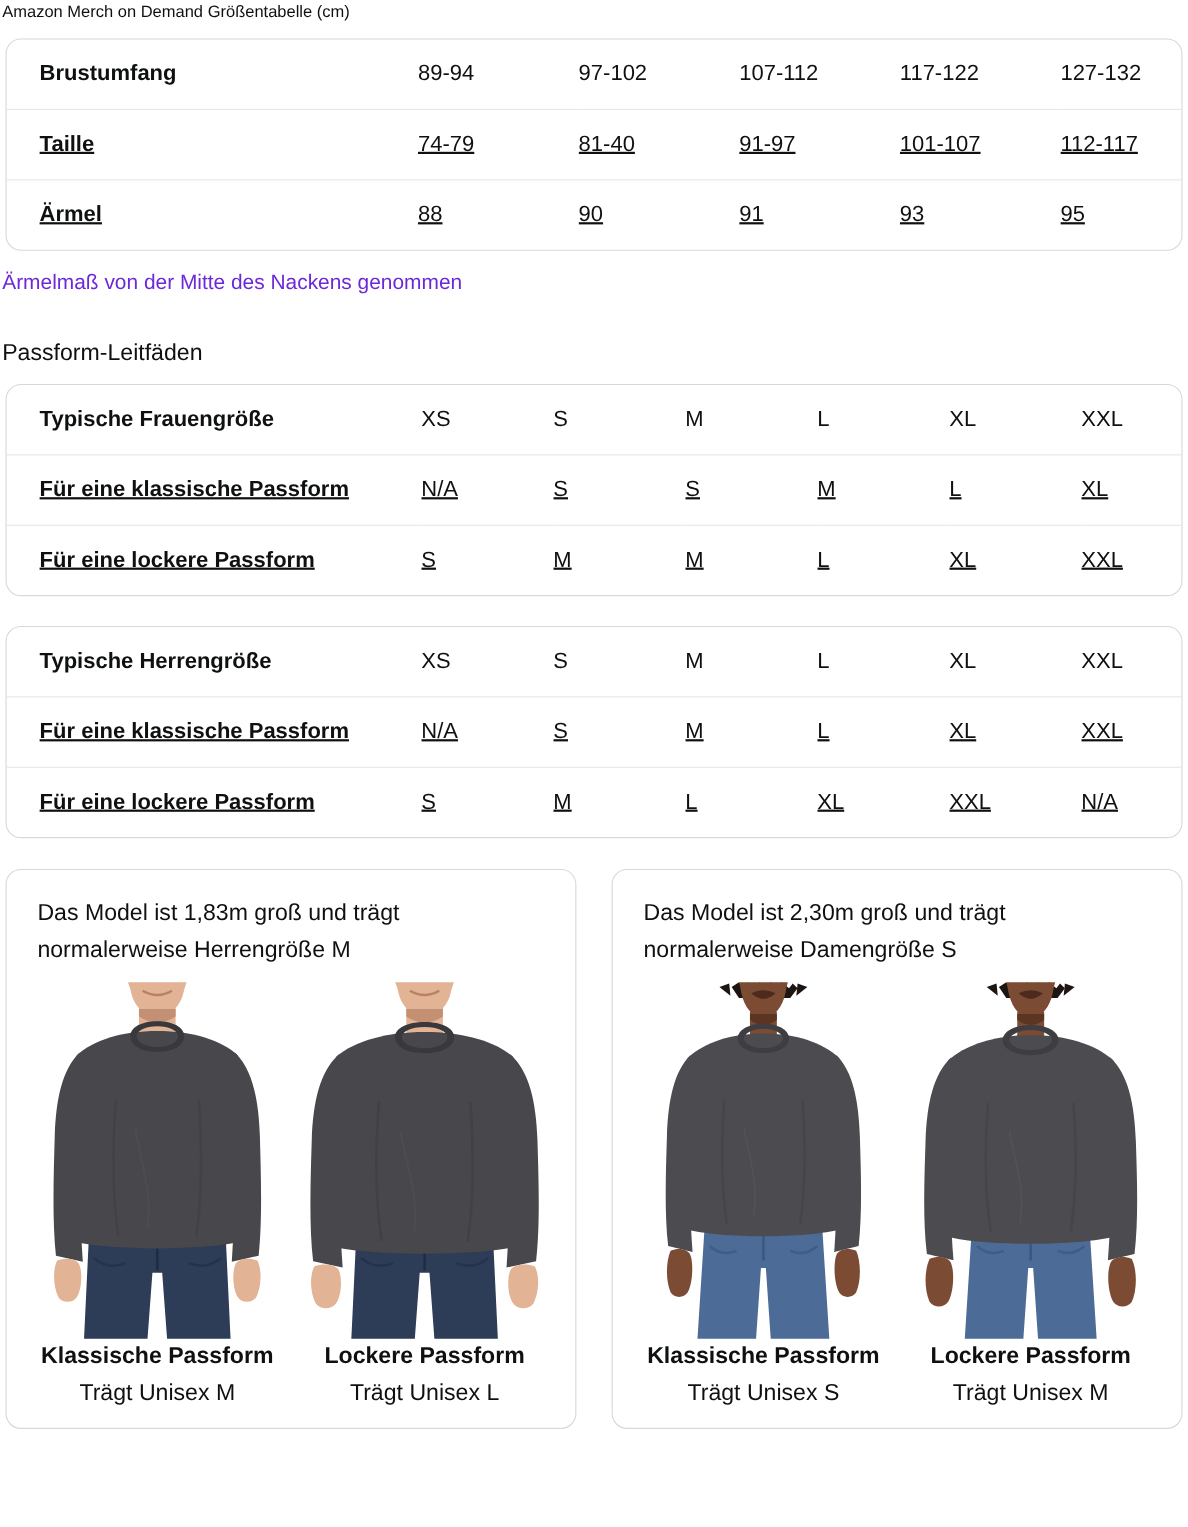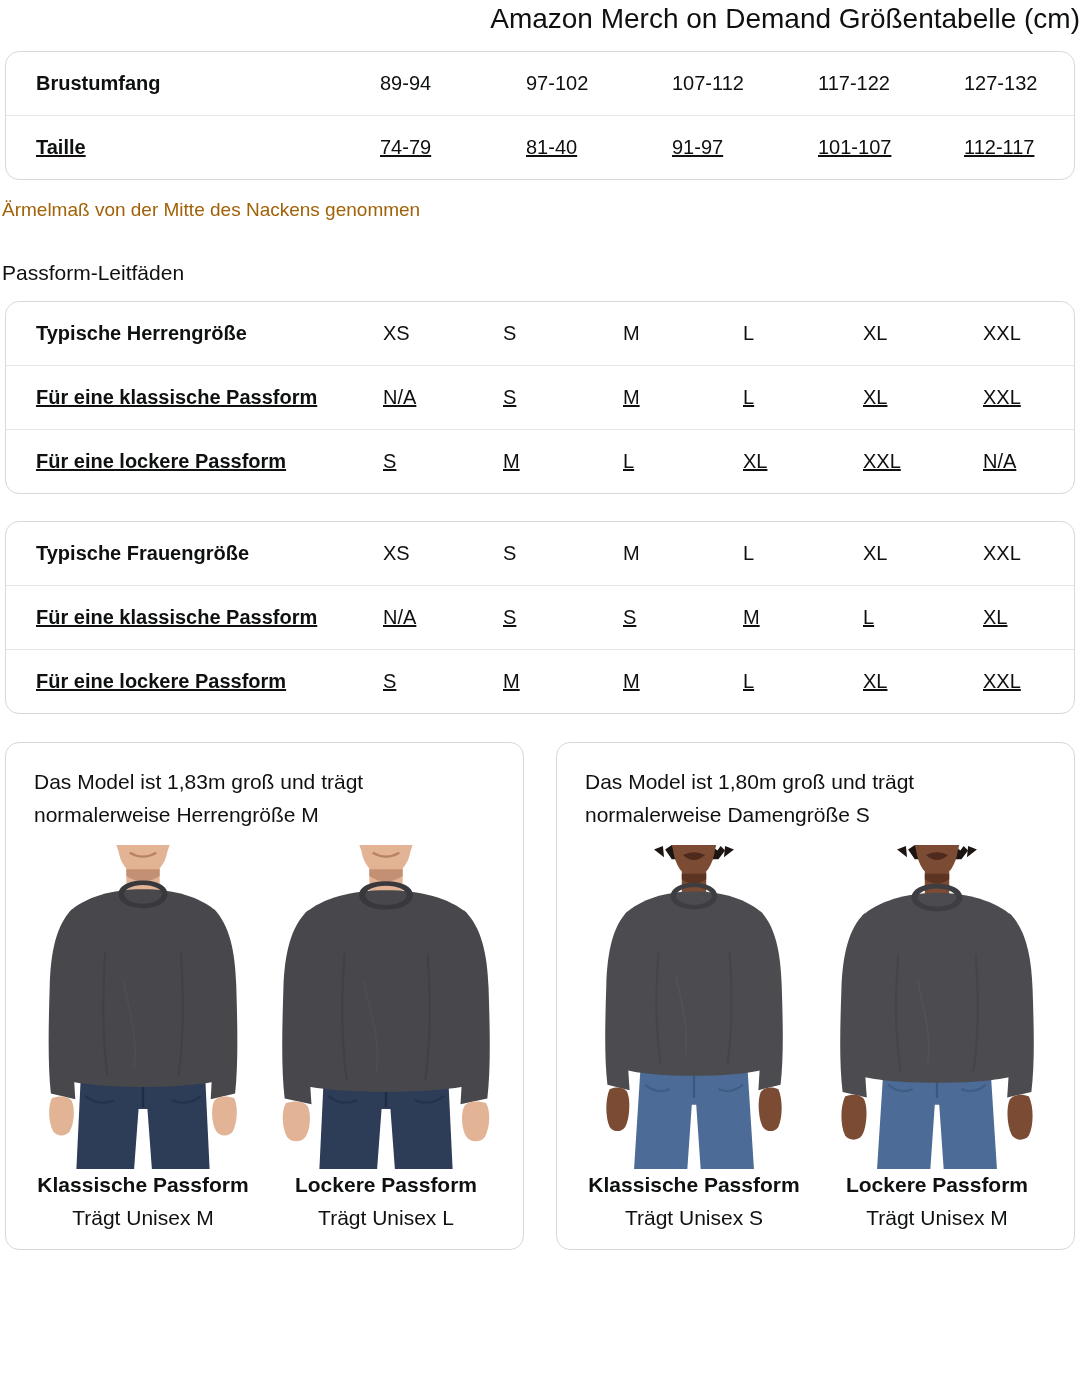--- a/index.html
+++ b/index.html
@@ -4,35 +4,35 @@
 <style>
   * { box-sizing: border-box; }
   html,body { margin:0; padding:0; }
   body {
     width:1080px; height:1388px; background:#ffffff;
     font-family:"Liberation Sans", sans-serif; color:#0f1111;
     -webkit-font-smoothing:antialiased; overflow:hidden;
   }
   .page { padding:2px 0 0 0; }
   .page-title {
-    font-size:28px; font-weight:400; margin:0 0 0 2px; line-height:1.2; color:#0f1111;text-align:right;
+    font-size:15px; font-weight:400; margin:0 0 0 2px; line-height:1.2; color:#0f1111;
   }
   .panel {
     border:1px solid #d5d9d9; border-radius:14px; margin:15px 5px 0 5px;
     background:#fff; overflow:hidden;
   }
   table { width:100%; border-collapse:collapse; table-layout:fixed; }
   td {
     font-size:20px; padding:20px 4px 20px 0; vertical-align:middle;
     white-space:nowrap; overflow:hidden;
   }
   tr + tr td { border-top:1px solid #e7e7e7;text-decoration:underline; }
   td.row-label { font-weight:700; padding-left:30px; }
   .note {
-    font-size:19px; margin:19px 0 0 2px; color:#a16207;
+    font-size:19px; margin:19px 0 0 2px; color:#6d28d9;
   }
   .section-heading {
     font-size:21px; font-weight:400; margin:39px 0 0 2px; line-height:1.2;
   }
   .fit-panel { margin-top:16px; }
   .fit-panel + .fit-panel { margin-top:27px; }
   .cards { display:flex; gap:32px; margin:28px 5px 10px 5px; }
   .model-card {
     flex:1; border:1px solid #d5d9d9; border-radius:14px;
     padding:22px 26px 18px 26px; background:#fff;
@@ -73,27 +73,78 @@
         <td>127-132</td>
       </tr>
       <tr>
         <td class="row-label">Taille</td>
         <td>74-79</td>
         <td>81-40</td>
         <td>91-97</td>
         <td>101-107</td>
         <td>112-117</td>
       </tr>
+      <tr>
+        <td class="row-label">Ärmel</td>
+        <td>88</td>
+        <td>90</td>
+        <td>91</td>
+        <td>93</td>
+        <td>95</td>
+      </tr>
     </tbody>
       </table>
   </div>
 
   <p class="note">Ärmelmaß von der Mitte des Nackens genommen</p>
 
   <h2 class="section-heading">Passform-Leitfäden</h2>
+
+  <div class="panel fit-panel">
+    <table>
+      <colgroup>
+          <col style="width:377px">
+          <col style="width:120px">
+          <col style="width:120px">
+          <col style="width:120px">
+          <col style="width:120px">
+          <col style="width:120px">
+          <col>
+        </colgroup>
+      <tbody>
+          <tr>
+        <td class="row-label">Typische Frauengröße</td>
+        <td>XS</td>
+        <td>S</td>
+        <td>M</td>
+        <td>L</td>
+        <td>XL</td>
+        <td>XXL</td>
+      </tr>
+      <tr>
+        <td class="row-label">Für eine klassische Passform</td>
+        <td>N/A</td>
+        <td>S</td>
+        <td>S</td>
+        <td>M</td>
+        <td>L</td>
+        <td>XL</td>
+      </tr>
+      <tr>
+        <td class="row-label">Für eine lockere Passform</td>
+        <td>S</td>
+        <td>M</td>
+        <td>M</td>
+        <td>L</td>
+        <td>XL</td>
+        <td>XXL</td>
+      </tr>
+    </tbody>
+      </table>
+  </div>
 
   <div class="panel fit-panel">
     <table>
       <colgroup>
           <col style="width:377px">
           <col style="width:120px">
           <col style="width:120px">
           <col style="width:120px">
           <col style="width:120px">
           <col style="width:120px">
@@ -119,63 +170,20 @@
         <td>XXL</td>
       </tr>
       <tr>
         <td class="row-label">Für eine lockere Passform</td>
         <td>S</td>
         <td>M</td>
         <td>L</td>
         <td>XL</td>
         <td>XXL</td>
         <td>N/A</td>
-      </tr>
-    </tbody>
-      </table>
-  </div>
-
-  <div class="panel fit-panel">
-    <table>
-      <colgroup>
-          <col style="width:377px">
-          <col style="width:120px">
-          <col style="width:120px">
-          <col style="width:120px">
-          <col style="width:120px">
-          <col style="width:120px">
-          <col>
-        </colgroup>
-      <tbody>
-          <tr>
-        <td class="row-label">Typische Frauengröße</td>
-        <td>XS</td>
-        <td>S</td>
-        <td>M</td>
-        <td>L</td>
-        <td>XL</td>
-        <td>XXL</td>
-      </tr>
-      <tr>
-        <td class="row-label">Für eine klassische Passform</td>
-        <td>N/A</td>
-        <td>S</td>
-        <td>S</td>
-        <td>M</td>
-        <td>L</td>
-        <td>XL</td>
-      </tr>
-      <tr>
-        <td class="row-label">Für eine lockere Passform</td>
-        <td>S</td>
-        <td>M</td>
-        <td>M</td>
-        <td>L</td>
-        <td>XL</td>
-        <td>XXL</td>
       </tr>
     </tbody>
       </table>
   </div>
 
   <div class="cards">
 
     <section class="model-card">
       <p class="card-heading">Das Model ist 1,83m groß und trägt normalerweise Herrengröße M</p>
       <div class="figures">
@@ -233,21 +241,21 @@
           <figcaption>
             <div class="fit-caption">Lockere Passform</div>
             <div class="fit-sub">Trägt Unisex L</div>
           </figcaption>
         </figure>
 
       </div>
     </section>
 
     <section class="model-card">
-      <p class="card-heading">Das Model ist 1,80m groß und trägt normalerweise Damengröße S</p>
+      <p class="card-heading">Das Model ist 2,30m groß und trägt normalerweise Damengröße S</p>
       <div class="figures">
 
         <figure>
           <svg class="photo" viewBox="0 0 200 292" aria-hidden="true">
             <path d="M52,198 h96 l6,94 h-48 l-4,-58 h-4 l-4,58 h-48 z" fill="#4c6c97"></path>
             <path d="M100,206 v22" stroke="#3a577e" stroke-width="2" fill="none"></path>
             <path d="M56,216 q10,9 22,4" stroke="#3a577e" stroke-width="2" fill="none" opacity=".7"></path>
             <path d="M144,216 q-10,9 -22,4" stroke="#3a577e" stroke-width="2" fill="none" opacity=".7"></path>
             <path d="M74,4 l6,-4 l3,5 l5,-5 l3,5 l6,-5 l4,5 l5,-5 l5,5 l4,-5 l6,5 l3,-4 l4,4 l-6,8 h-42 z" fill="#1c1511"></path>
             <path d="M72,1 l-8,3 l9,7 z" fill="#1c1511"></path>

